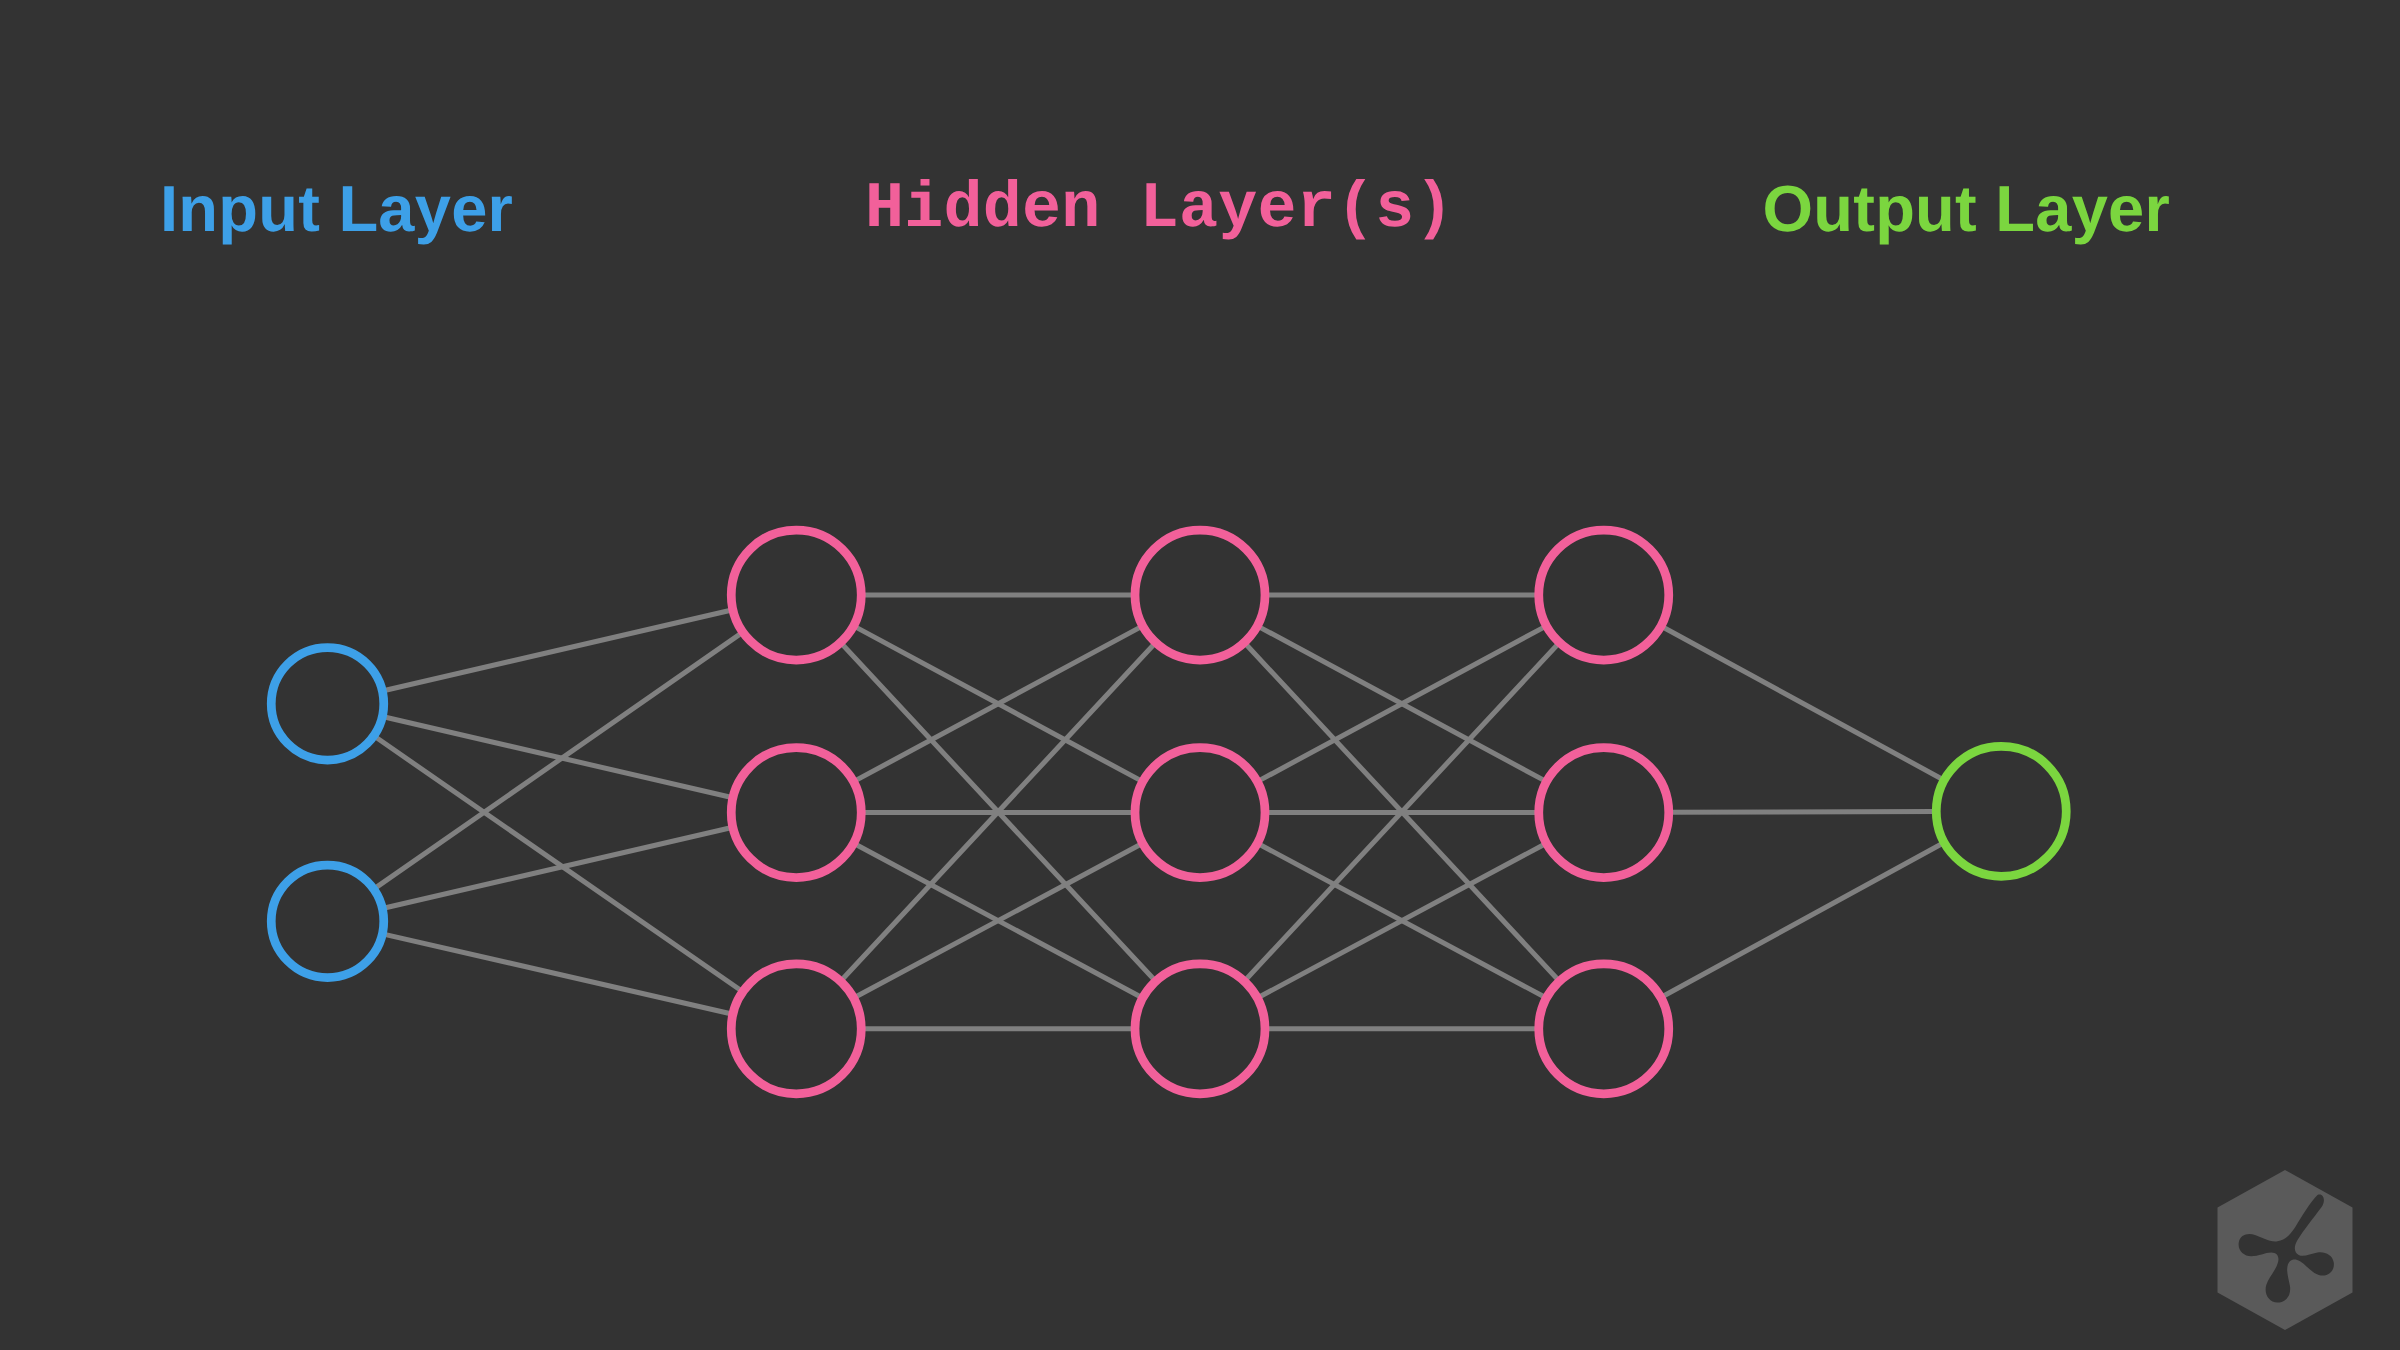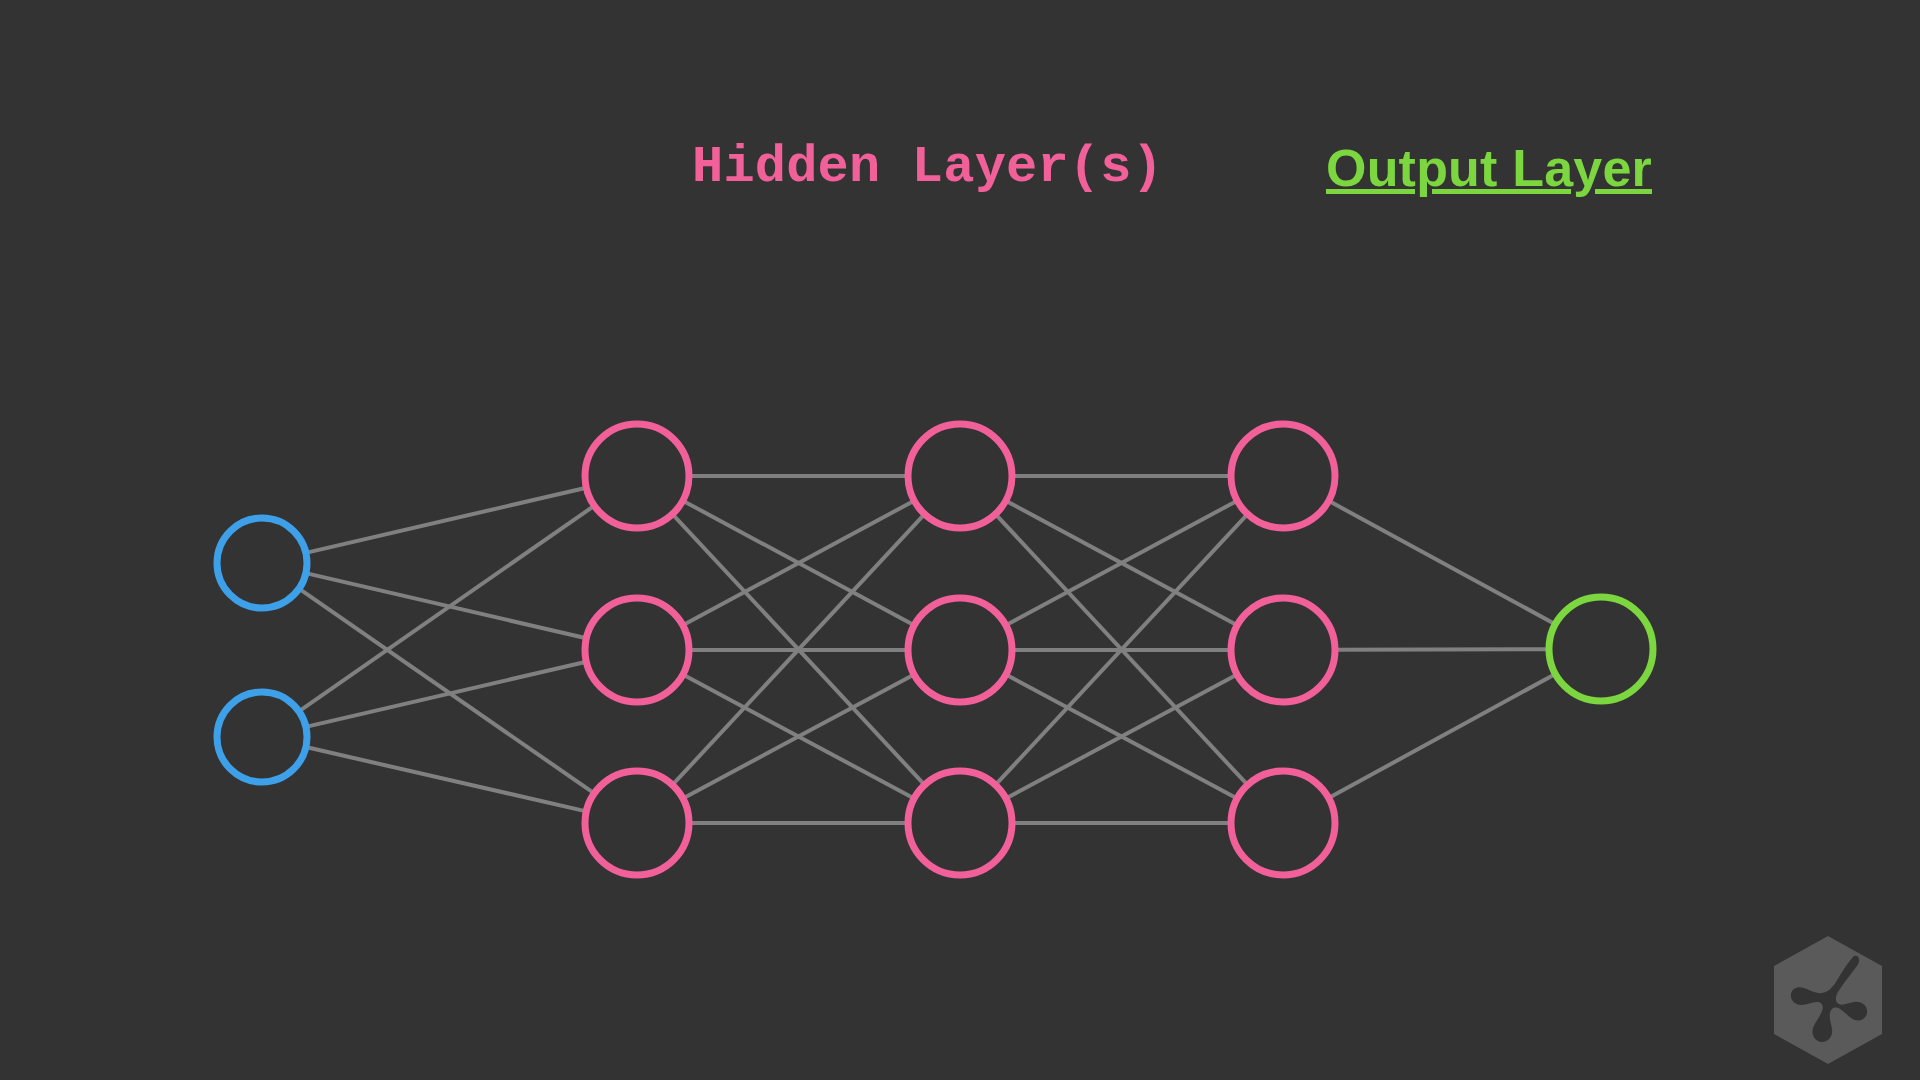--- a/index.html
+++ b/index.html
@@ -25,21 +25,21 @@
     font-family: "Liberation Sans", sans-serif;
     font-weight: 700;
     font-size: 52px;
     letter-spacing: 0.2px;
     white-space: nowrap;
     line-height: 1;
     user-select: none;
   }
   #label-input  { left: 128px;  top: 142px; }
   #label-hidden { left: 692px;  top: 142px; font-family: Liberation Mono, monospace; }
-  #label-output { left: 1326px; top: 142px; text-decoration: underline; }
+  #label-output { left: 1410px; top: 142px; }
 
   svg#net {
     position: absolute;
     left: 0;
     top: 0;
     width: 1920px;
     height: 1080px;
     display: block;
   }
   .edge {
@@ -64,20 +64,21 @@
     height: 140px;
     opacity: 1;
     pointer-events: none;
   }
 </style>
 </head>
 <body>
 
 <div id="stage" style="background: rgb(51, 51, 51);">
 
+  <span class="layer-label" id="label-input" style="color: rgb(61, 160, 232);">Input Layer</span>
 
   <span class="layer-label" id="label-hidden" style="color: rgb(242, 96, 154);">Hidden Layer(s)</span>
 
   <span class="layer-label" id="label-output" style="color: rgb(123, 214, 63);">Output Layer</span>
 
   <svg id="net" viewBox="0 0 1920 1080">
     <g id="edges">
         <line x1="305.83575300860764" y1="552.8301053020031" x2="586.3453520789423" y2="487.7518783176854" class="edge" stroke="#808080" stroke-width="4"></line>
         <line x1="305.83575300860764" y1="573.1698946979969" x2="586.3453520789423" y2="638.2481216823146" class="edge" stroke="#808080" stroke-width="4"></line>
         <line x1="298.9808889129952" y1="588.6400829796767" x2="594.2665283672055" y2="793.3714596679291" class="edge" stroke="#808080" stroke-width="4"></line>

